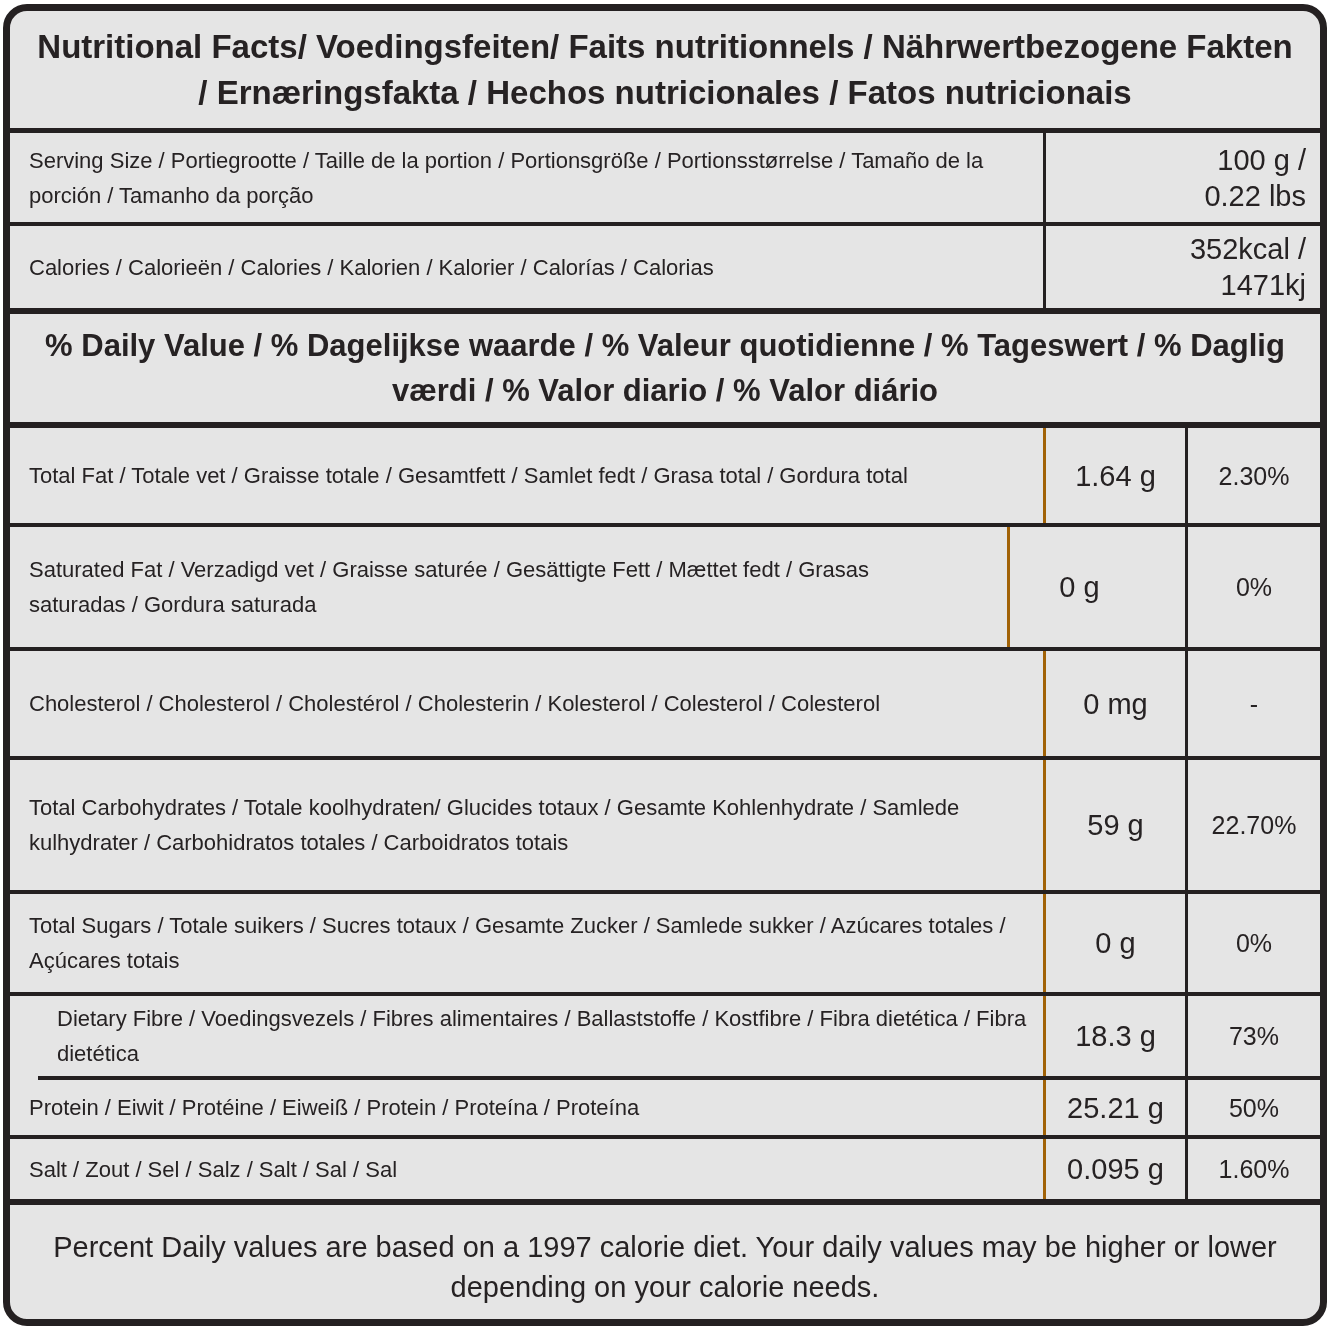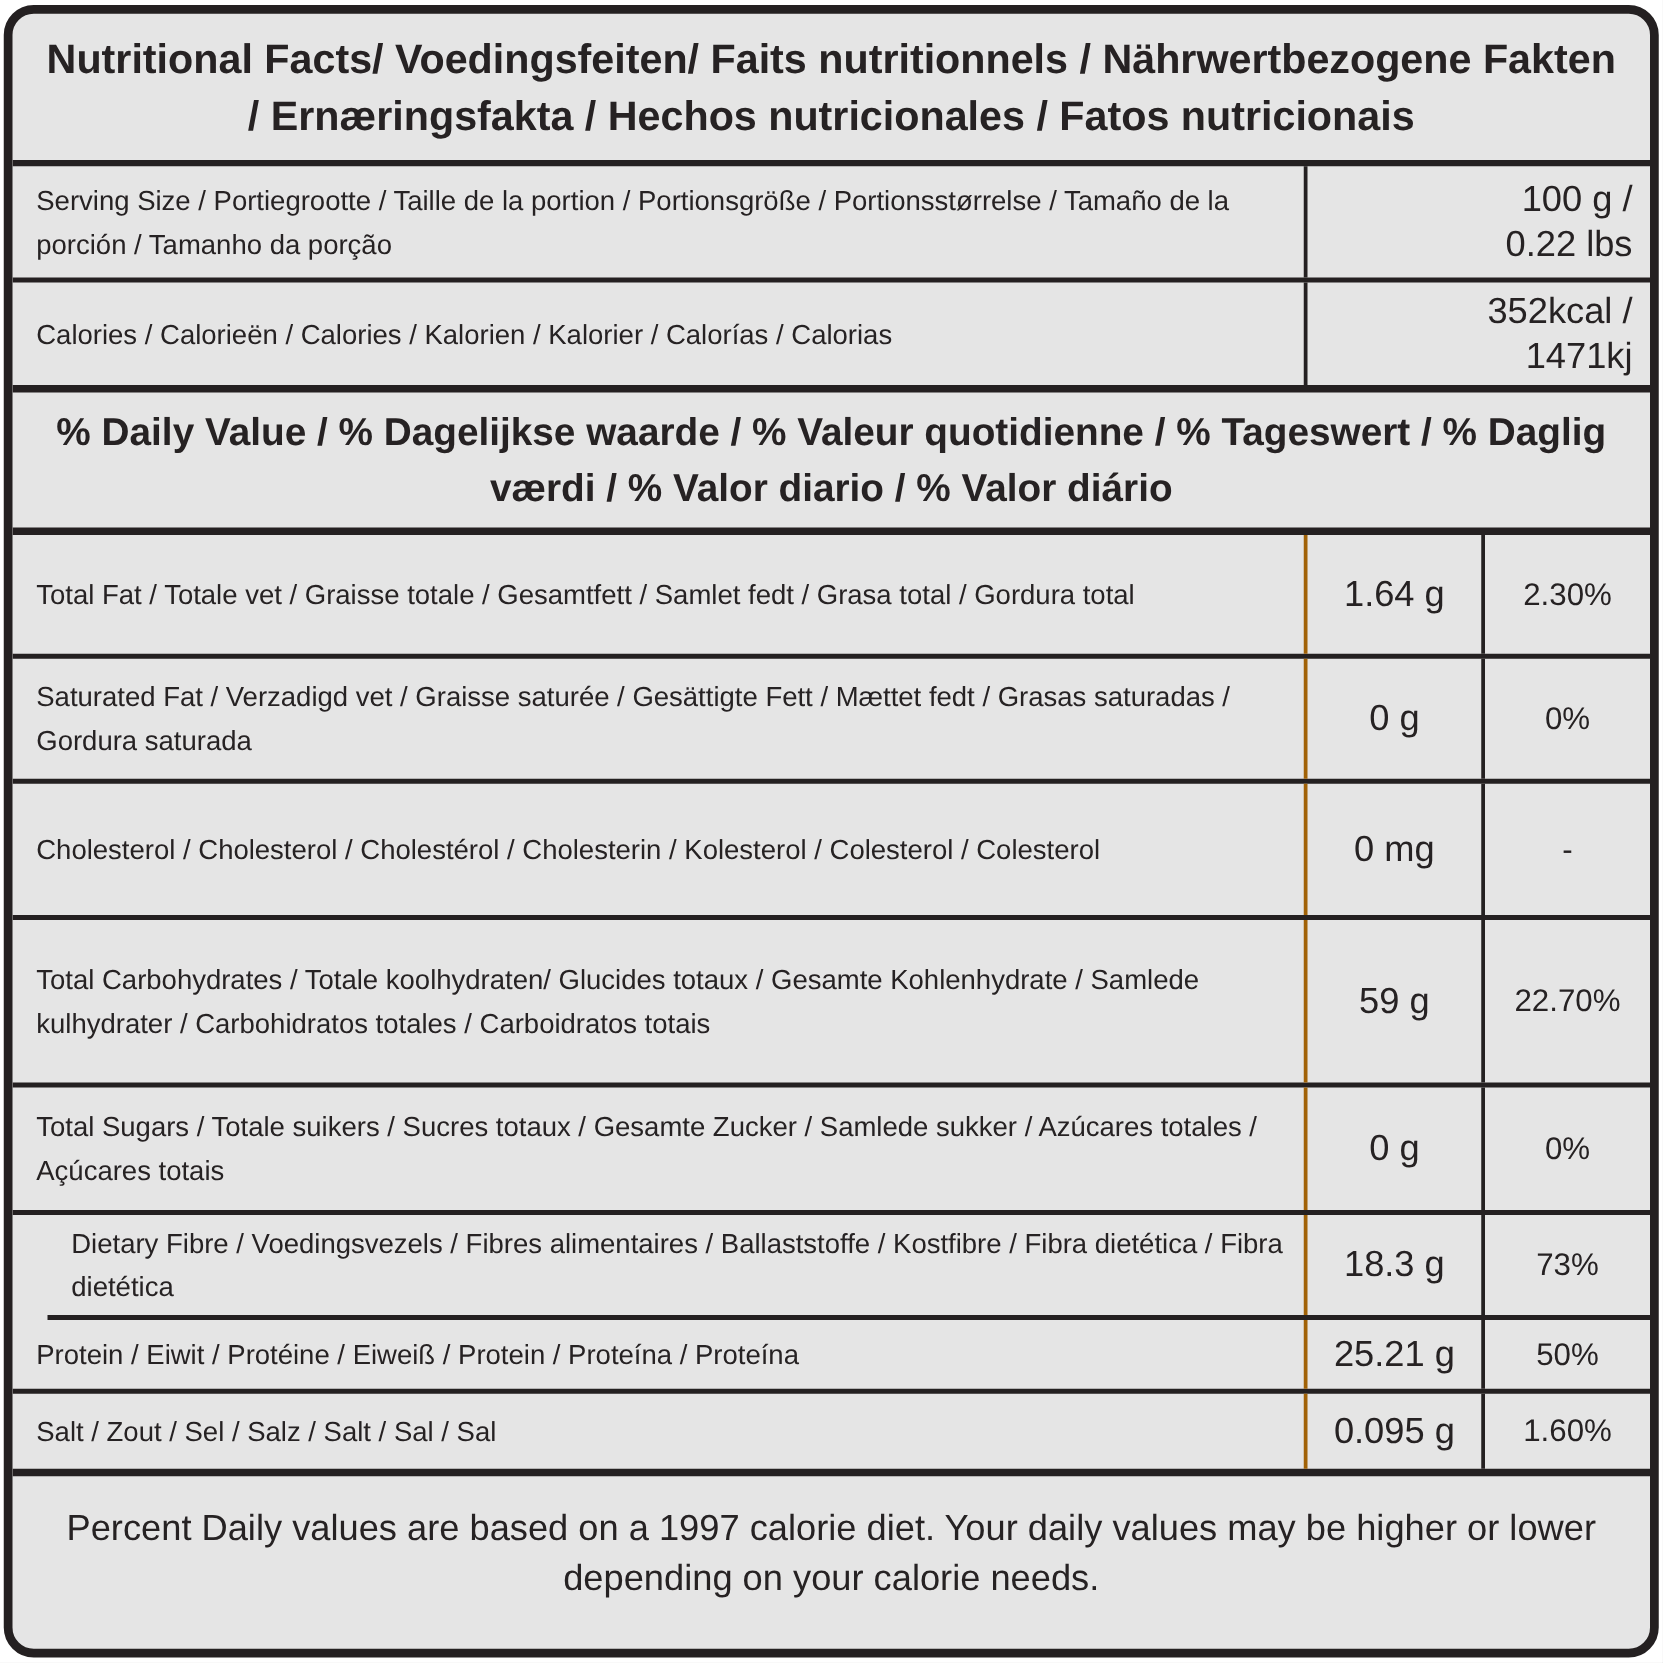--- a/index.html
+++ b/index.html
@@ -127,21 +127,21 @@
   <div class="row bb6 dv-header-row" style="height:114px;">
     <div class="cell cell-span">% Daily Value / % Dagelijkse waarde / % Valeur quotidienne / % Tageswert / % Daglig værdi / % Valor diario / % Valor diário</div>
   </div>
 
   <div class="row" style="height:99px;">
     <div class="cell cell-label">Total Fat / Totale vet / Graisse totale / Gesamtfett / Samlet fedt / Grasa total / Gordura total</div>
     <div class="cell cell-amount">1.64 g</div>
     <div class="cell cell-dv">2.30%</div>
   </div>
 
-  <div class="row" style="height:100px;">
+  <div class="row" style="height:124px;gap:36px;">
     <div class="cell cell-label">Saturated Fat / Verzadigd vet / Graisse saturée / Gesättigte Fett / Mættet fedt / Grasas saturadas / Gordura saturada</div>
     <div class="cell cell-amount">0 g</div>
     <div class="cell cell-dv">0%</div>
   </div>
 
   <div class="row" style="height:109px;">
     <div class="cell cell-label">Cholesterol / Cholesterol / Cholestérol / Cholesterin / Kolesterol / Colesterol / Colesterol</div>
     <div class="cell cell-amount">0 mg</div>
     <div class="cell cell-dv">-</div>
   </div>

